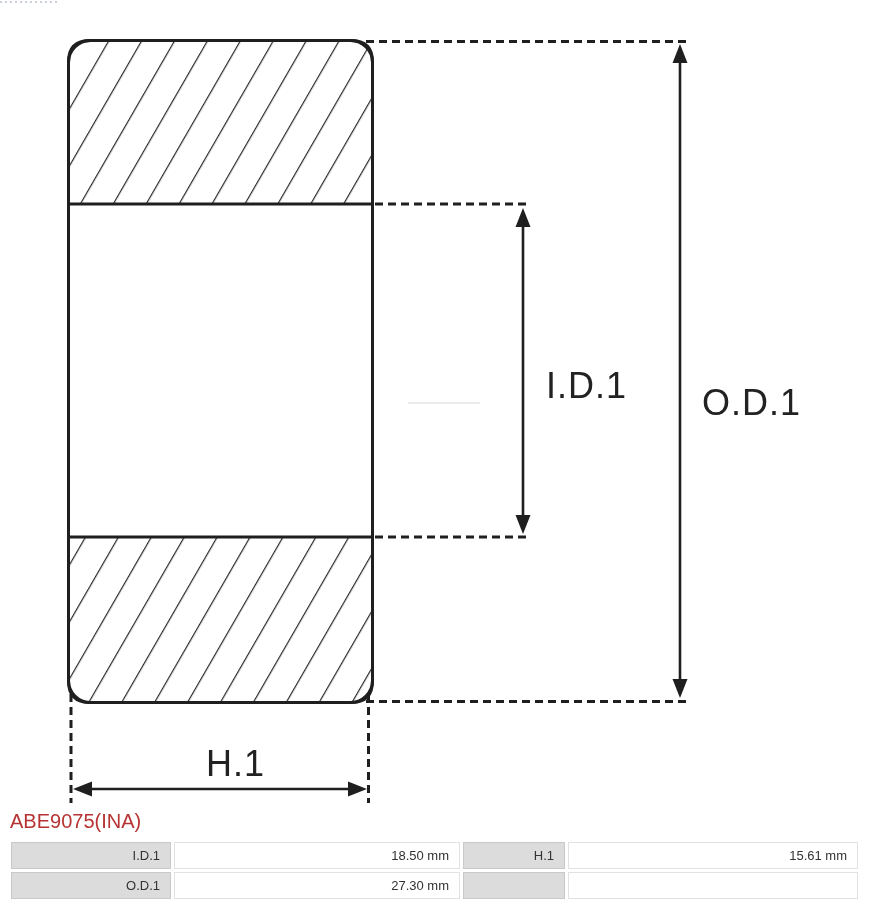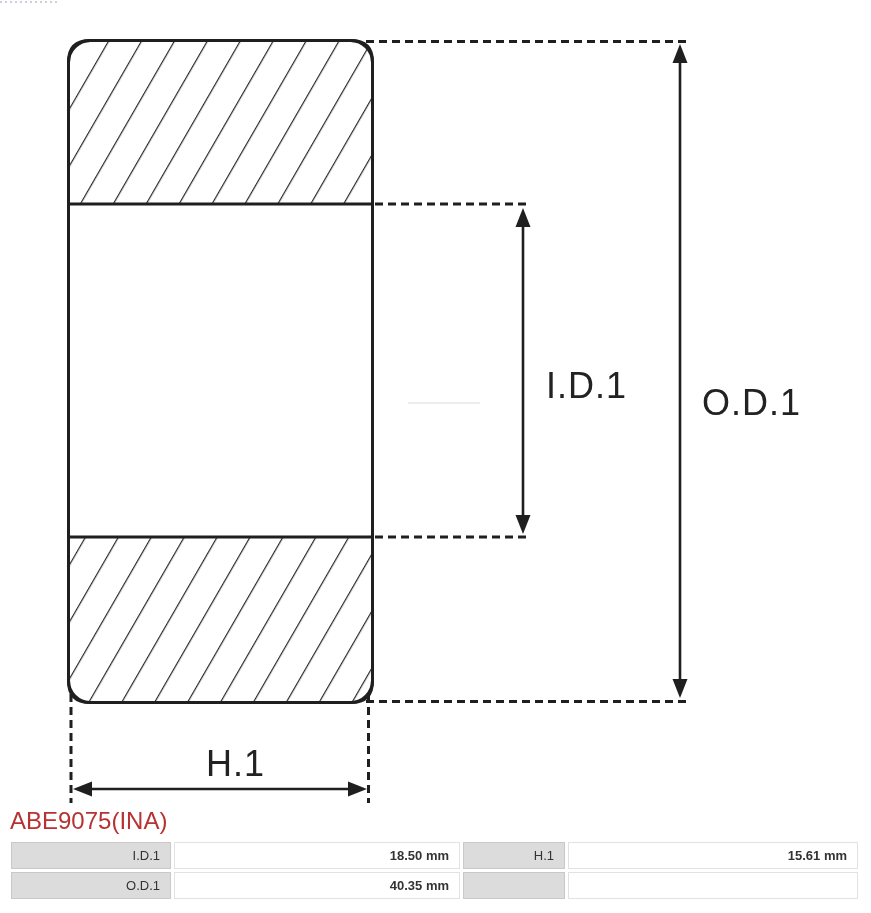--- a/index.html
+++ b/index.html
@@ -28,36 +28,36 @@
   .dimlabel{
     fill:#222222;font-family:"Liberation Sans", sans-serif;
     font-size:36px;font-weight:400;letter-spacing:1px;
   }
   .watermark-line{fill:#ececec;}
   .corner-artifact{stroke:#b9c2cf;stroke-width:1.6;stroke-dasharray:2 3;fill:none;}
 
   
   .part-number{
     position:absolute;left:10px;top:810px;
-    font-size:24px;line-height:22px;color:var(--accent-red);
+    font-size:20px;line-height:22px;color:var(--accent-red);
     text-decoration:none;cursor:pointer;
   }
 
   
   table.spec{
     position:absolute;left:8px;top:839px;width:853px;
     border-collapse:separate;border-spacing:3px;table-layout:fixed;
     font-size:13px;color:var(--table-text);
   }
   table.spec td{
     height:27px;padding:2px 10px 2px 4px;text-align:right;vertical-align:middle;
     overflow:hidden;white-space:nowrap;
   }
   td.lbl{background:var(--table-label-bg);border:1px solid var(--table-label-border);}
-  td.val{background:#ffffff;border:1px solid var(--table-value-border);font-weight:bold;}
+  td.val{background:#ffffff;border:1px solid var(--table-value-border);}
   col.c-lbl1{width:160px;} col.c-val1{width:286px;}
   col.c-lbl2{width:102px;} col.c-val2{width:auto;}
 </style>
 </head>
 <body>
 
 <div class="stage">
 
   <svg class="diagram" width="871" height="810" viewBox="0 0 871 810">
     <defs>
@@ -114,20 +114,20 @@
     </colgroup>
     <tbody>
       <tr>
         <td class="lbl">I.D.1</td>
         <td class="val">18.50 mm</td>
         <td class="lbl">H.1</td>
         <td class="val">15.61 mm</td>
       </tr>
       <tr>
         <td class="lbl">O.D.1</td>
-        <td class="val">40.35 mm</td>
+        <td class="val">27.30 mm</td>
         <td class="lbl"></td>
         <td class="val"></td>
       </tr>
     </tbody>
   </table>
 
 </div>
 
 </body></html>

